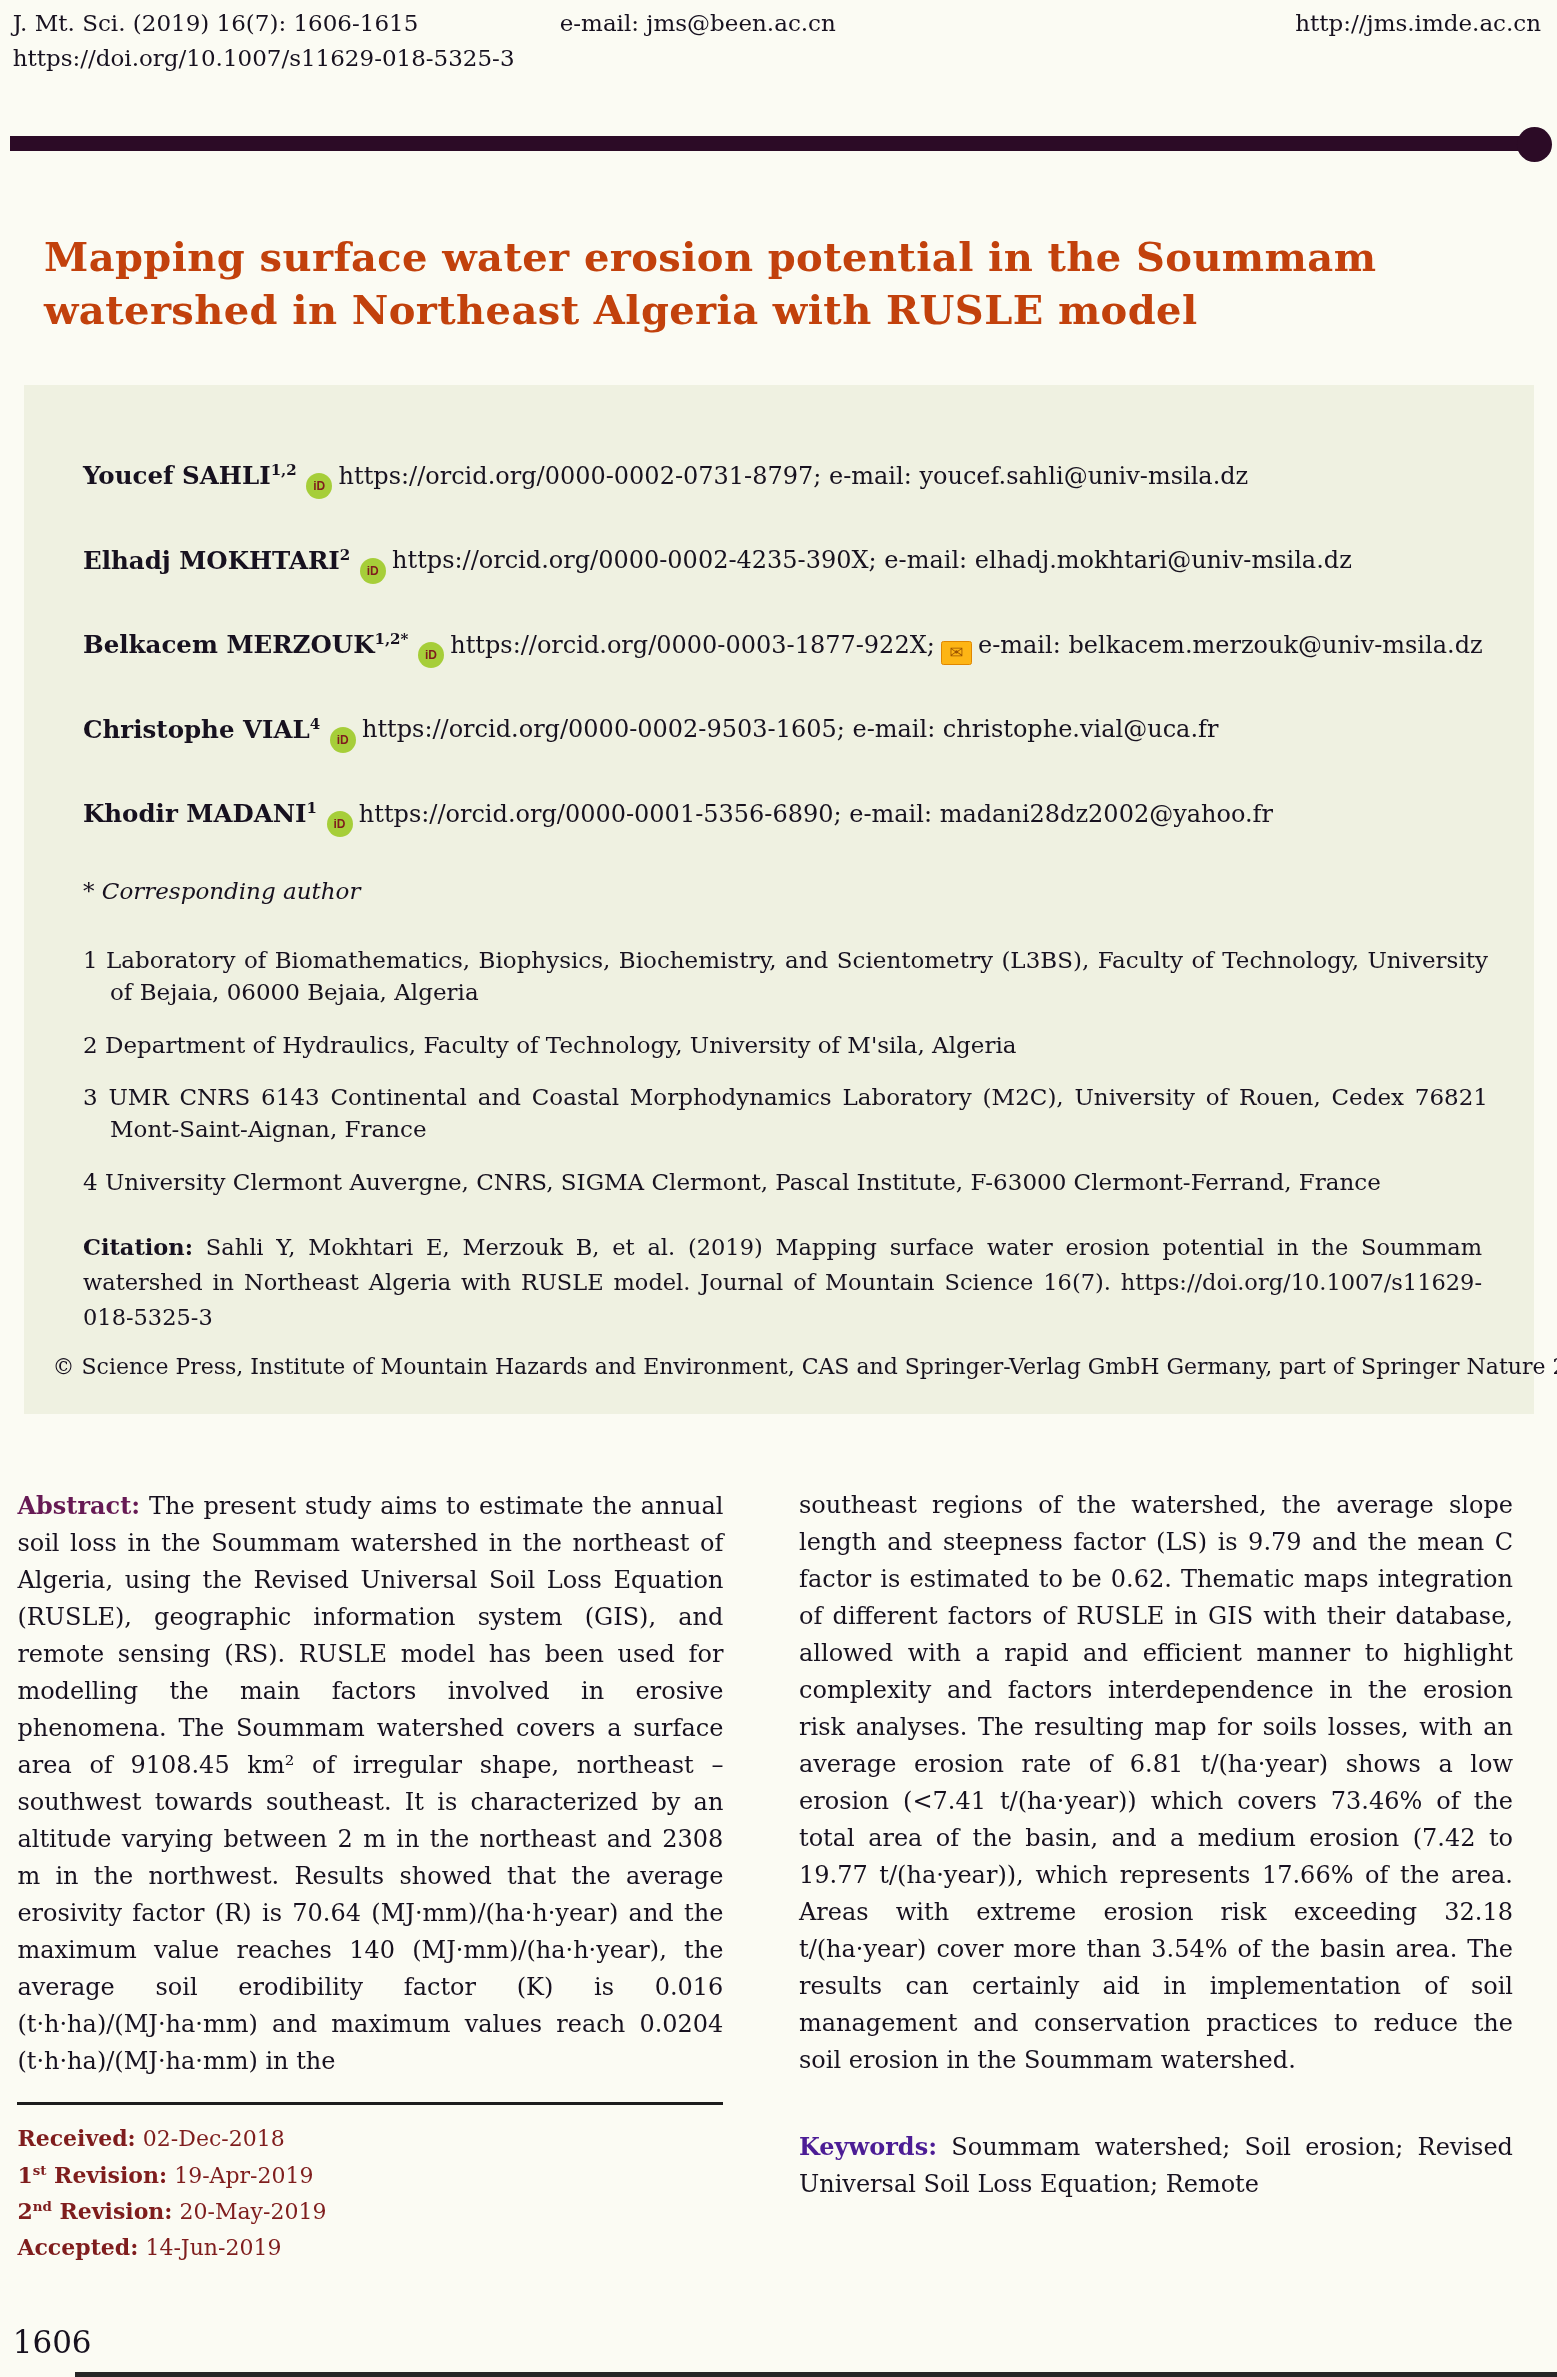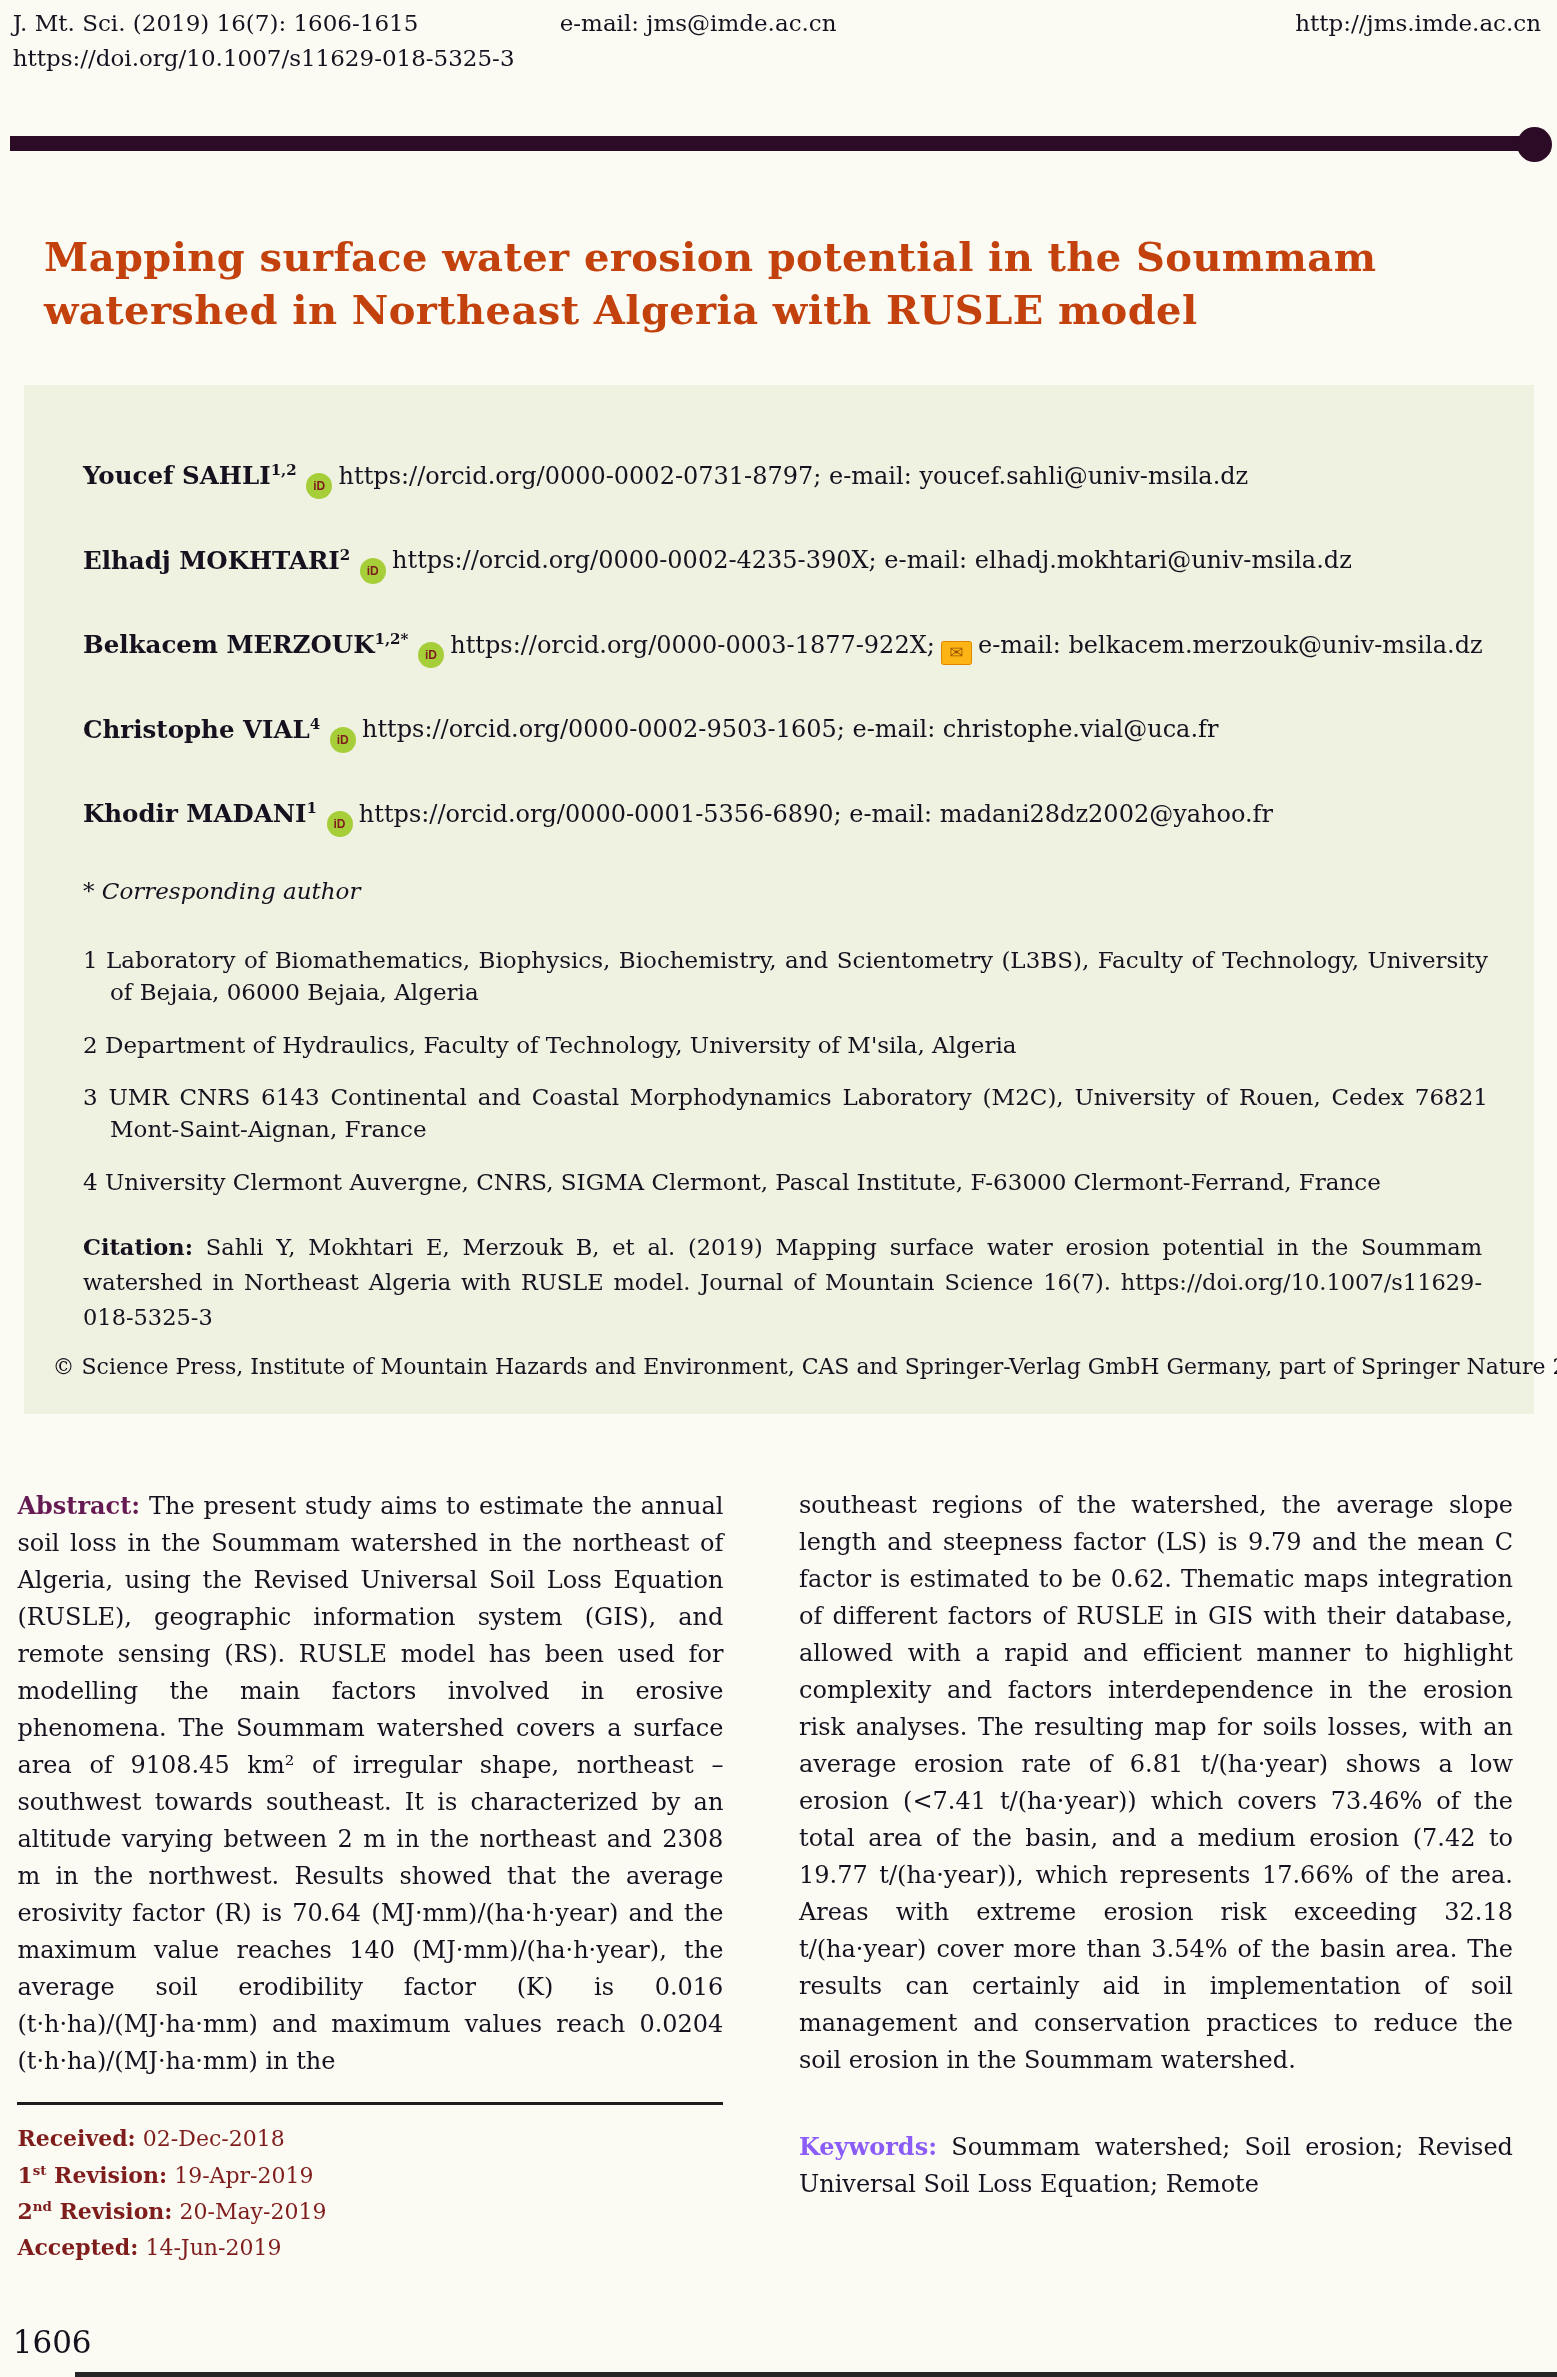--- a/index.html
+++ b/index.html
@@ -76,39 +76,39 @@
     font-size:22px;white-space:nowrap;
   }
   
   .col{position:absolute;top:1487px;}
   .col-left{left:17.4px;width:706px;}
   .col-right{left:799px;width:714px;}
   .col p{
     margin:0;font-size:24px;line-height:37px;text-align:justify;
   }
   .abstract-label{font-weight:bold;color:#661a54;}
-  .keywords-label{font-weight:bold;color:#8b5cf6;}
+  .keywords-label{font-weight:bold;color:#4c1d95;}
   .keywords{margin-top:49px !important;}
   .footnote-rule{margin-top:22px;height:3.2px;background:#1d1d1d;width:100%;}
   .dates{margin-top:12.7px;font-size:22px;line-height:30px;color:#7f1d1d;}
   .date-label{font-weight:bold;}
   .date-label sup{font-size:13.4px;}
   .date-value{margin-left:7.1px;}
   
   .page-number{position:absolute;left:12.7px;top:2324px;font-size:31px;}
   .bottom-scan-strip{
     position:absolute;left:75px;right:0;bottom:0;height:5.5px;background:#262626;
   }
 </style>
 </head>
 <body>
 
 <div class="header">
   <div class="header-left">J. Mt. Sci. (2019) 16(7): 1606-1615</div>
-  <div class="header-center">e-mail: jms@imde.ac.cn</div>
+  <div class="header-center">e-mail: jms@been.ac.cn</div>
   <div class="header-right">http://jms.imde.ac.cn</div>
   <div class="header-doi">https://doi.org/10.1007/s11629-018-5325-3</div>
 </div>
 
 <div class="top-rule"></div>
 <div class="top-rule-ball"></div>
 
 <h1 class="title">Mapping surface water erosion potential in the Soummam watershed in Northeast Algeria with RUSLE model</h1>
 
 <div class="author-box">

